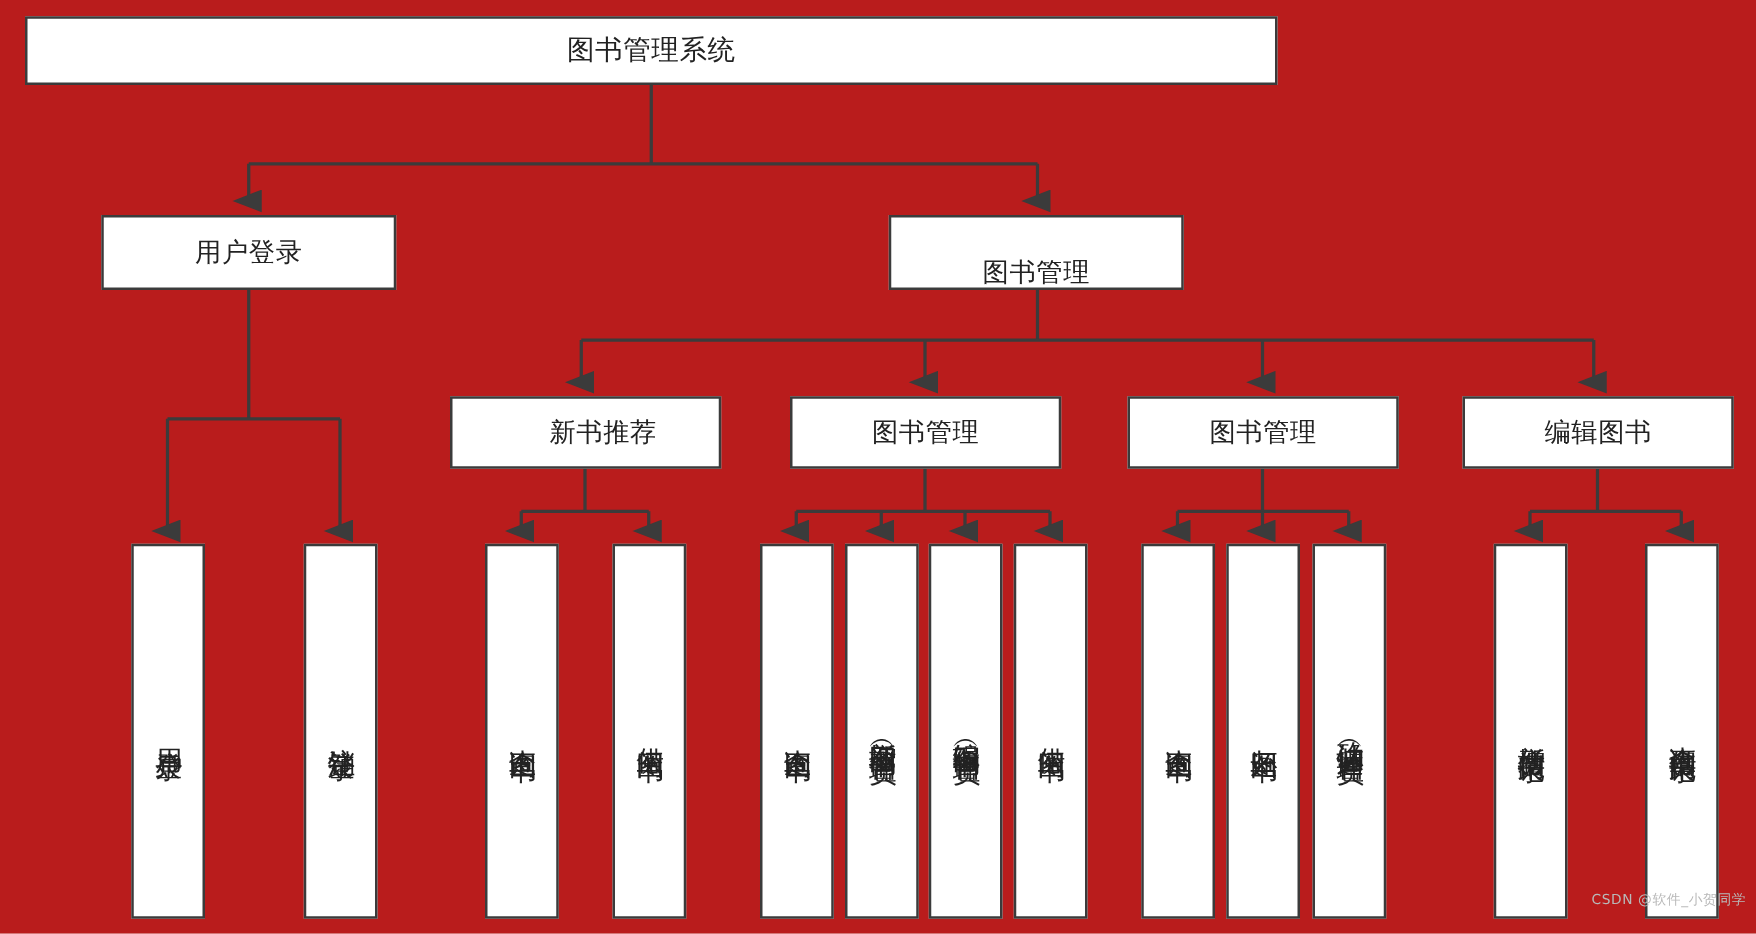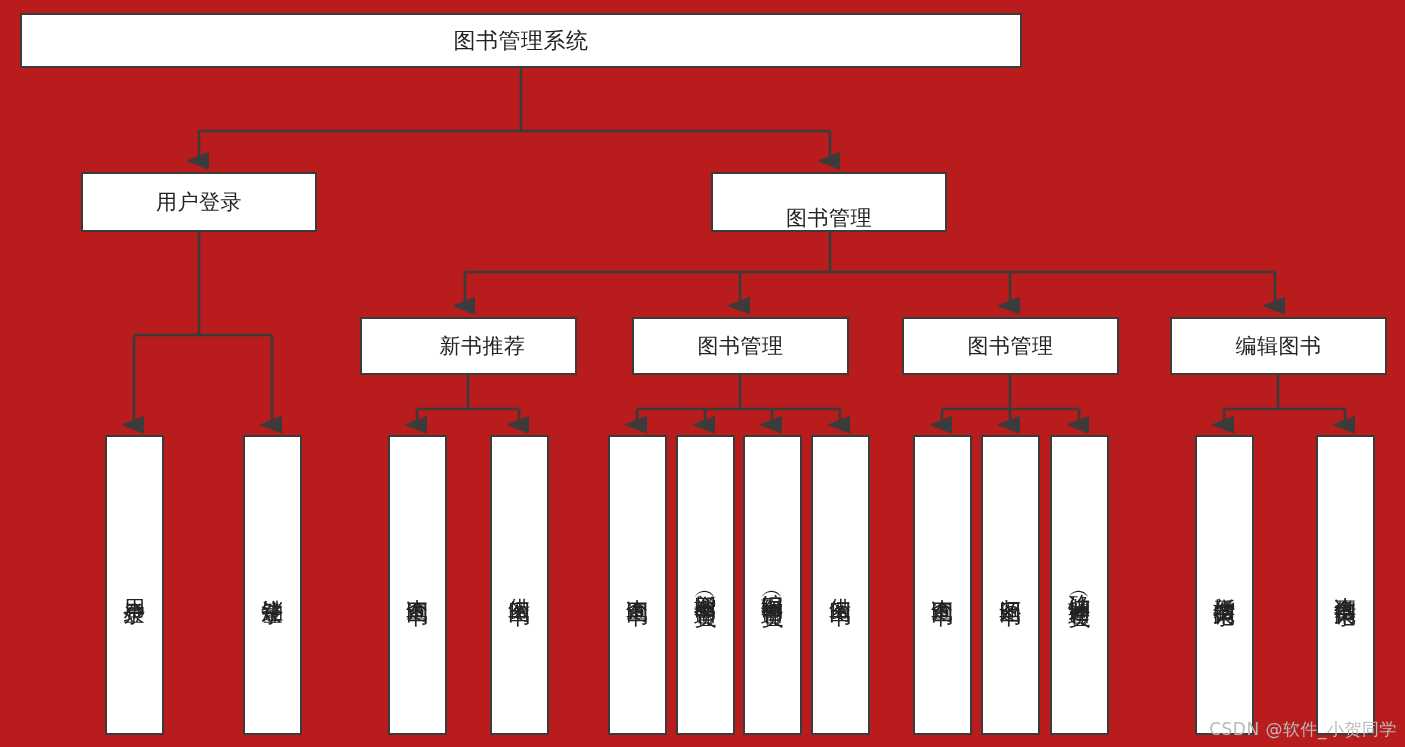--- a/index.html
+++ b/index.html
@@ -50,22 +50,22 @@
     letter-spacing: 2px;
     white-space: normal;
     text-align: center;
   }
   .root .node-label {
     font-size: 22px;
   }
   .watermark {
     position: absolute;
     right: 8px;
-    bottom: 6px;
-    font-size: 17px;
+    bottom: 20px;
+    font-size: 11px;
     color: #b9b9b9;
     letter-spacing: 0.5px;
     user-select: none;
     white-space: nowrap;
   }
 </style>
 </head>
 <body>
 
 <div id="canvas">

